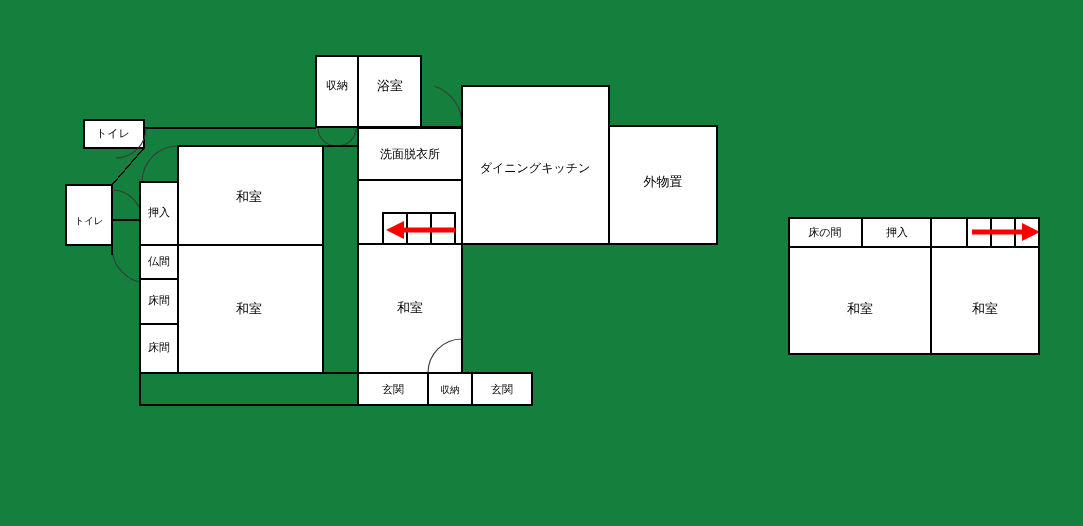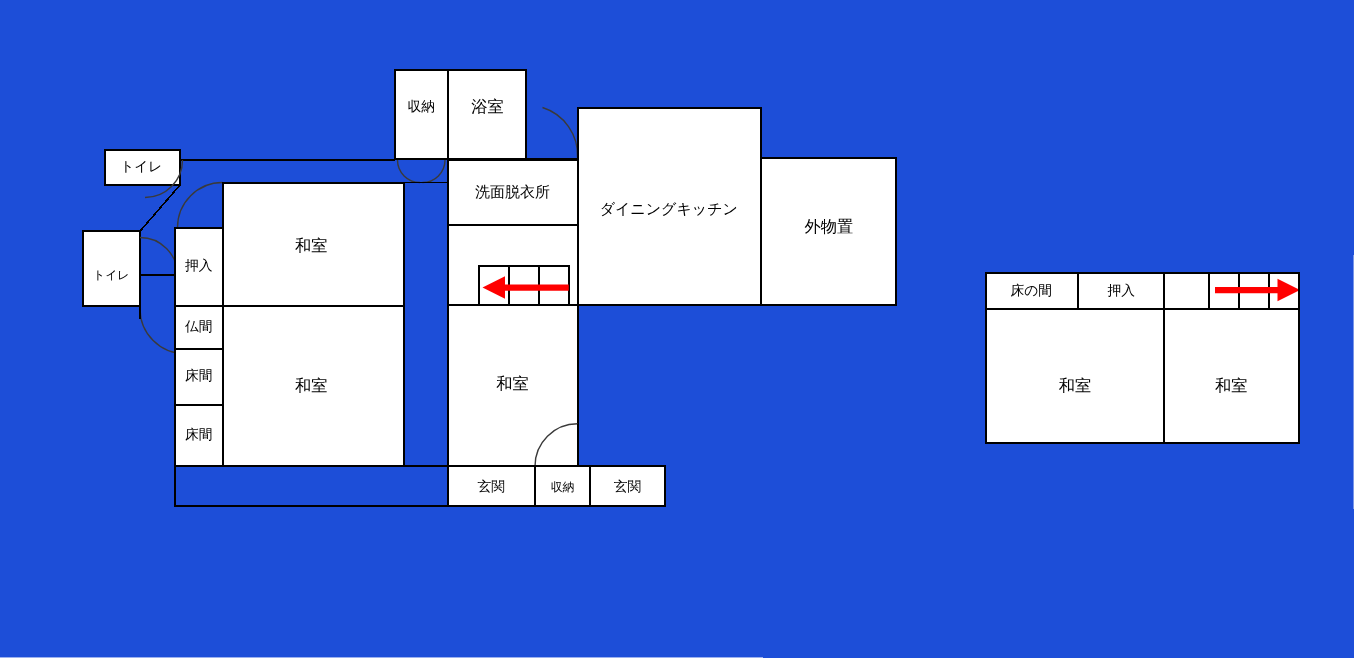--- a/index.html
+++ b/index.html
@@ -10,21 +10,21 @@
   body {
     width: 1083px;
     height: 526px;
     font-family: "DejaVu Sans", sans-serif;
     overflow: hidden;
   }
   #floorplan-root {
     position: relative;
     width: 1083px;
     height: 526px;
-    background: #1d4ed8;
+    background: #15803d;
   }
   svg#plan {
     display: block;
     width: 1083px;
     height: 526px;
   }
   .wall {
     stroke: #000000;
     stroke-width: 1.6;
     fill: none;

